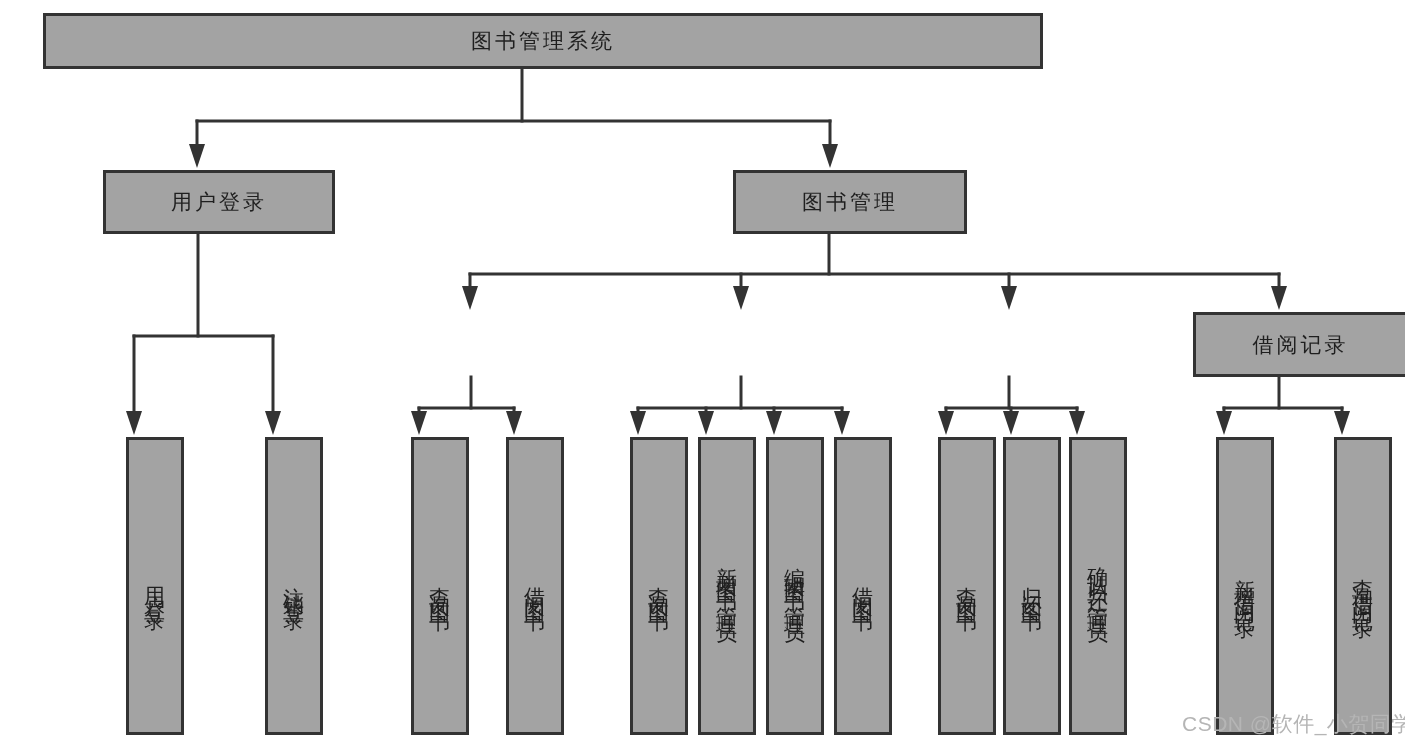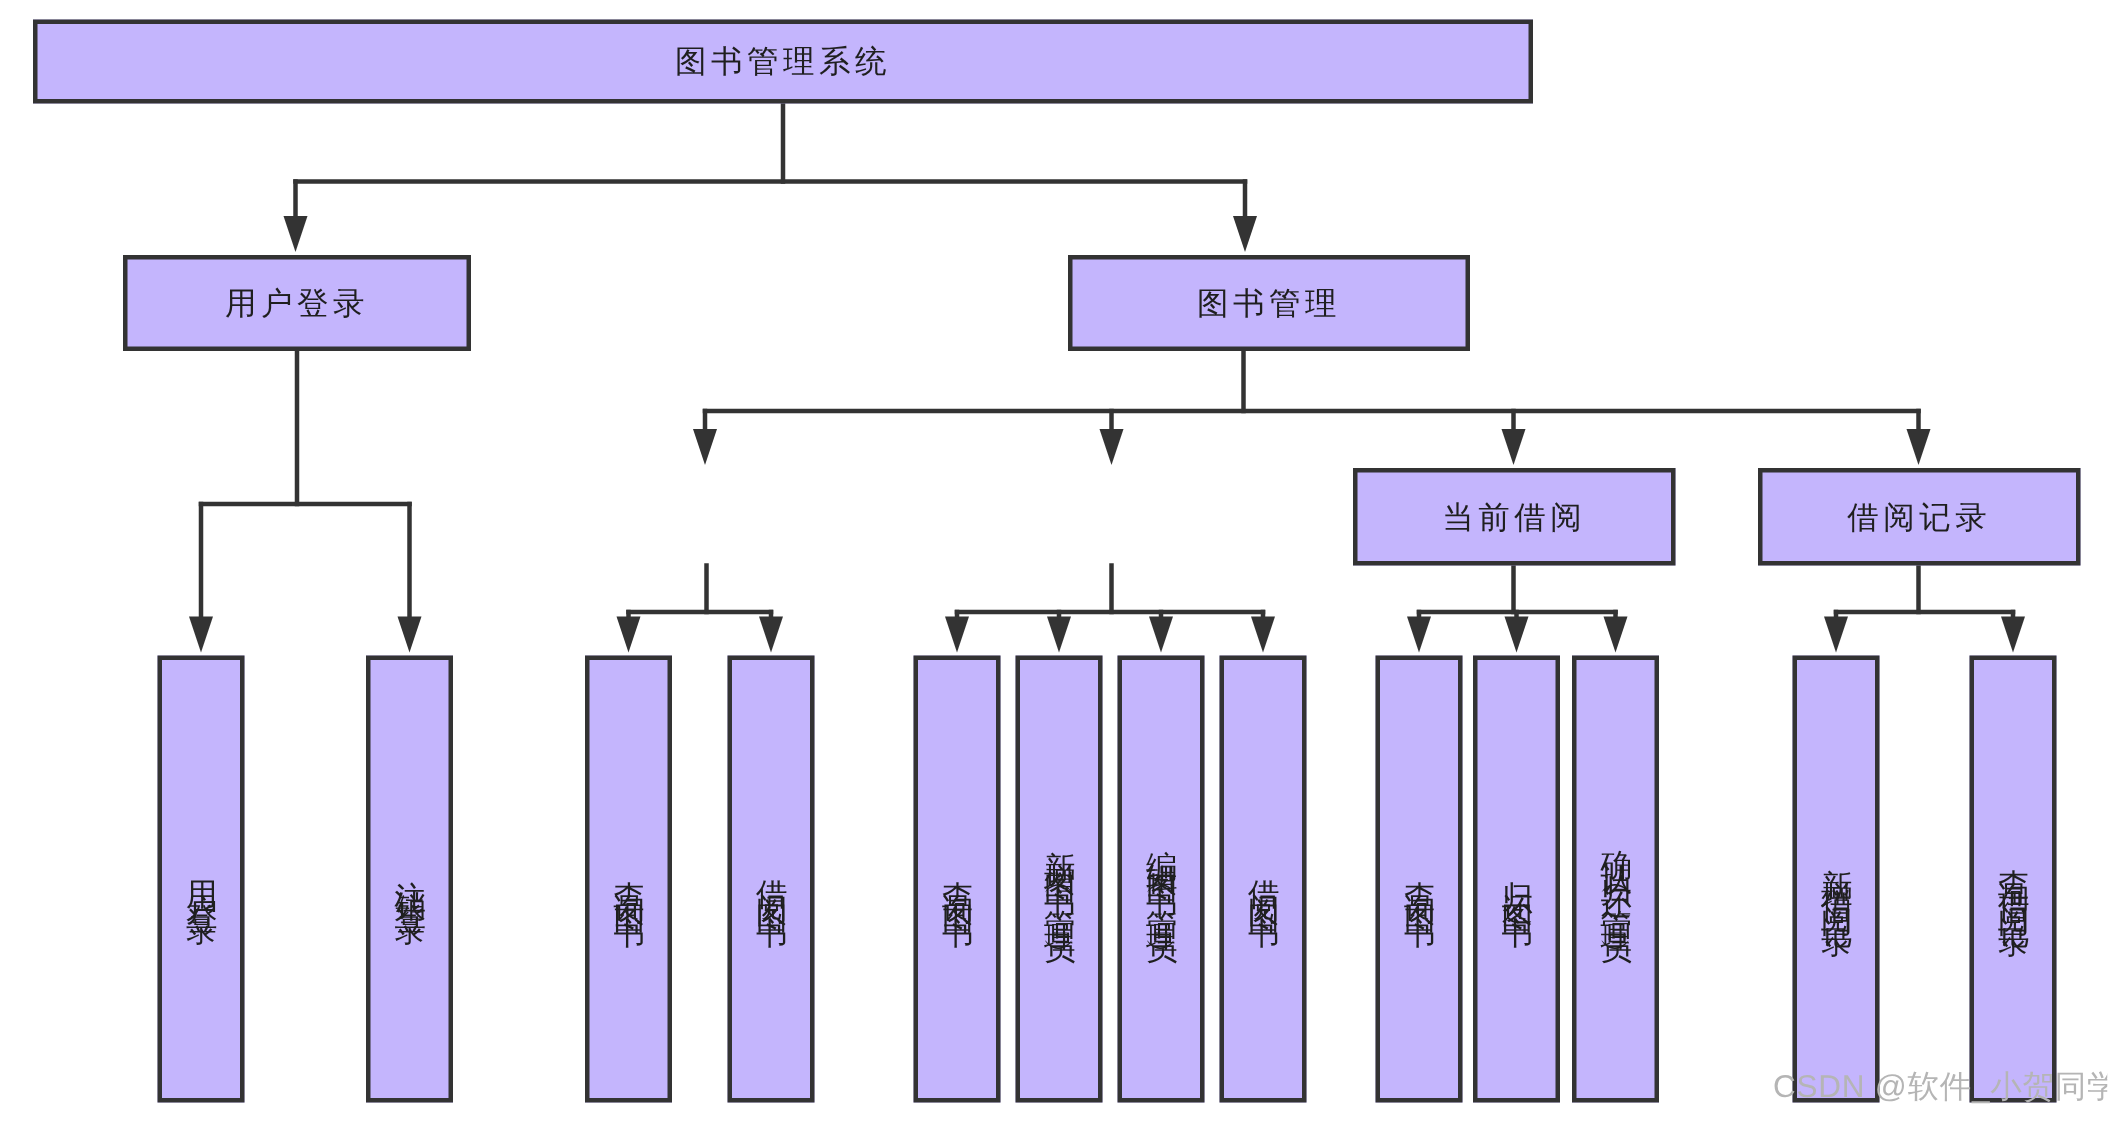--- a/index.html
+++ b/index.html
@@ -13,26 +13,27 @@
   }
   #wires {
     position: absolute;
     left: 0; top: 0;
     width: 1405px; height: 747px;
     pointer-events: none;
   }
   .node {
     position: absolute;
     box-sizing: border-box;
-    background: #c4b5fd;
+    background: #a3a3a3;
     border: 3px solid #333333;
     color: #1f1f1f;
     display: flex;
     align-items: center;
     justify-content: center;
+    margin-left: 21px;
   }
   .hbox {
     font-size: 21px;
     letter-spacing: 3px;
     white-space: nowrap;
   }
   .vbox {
     width: 58px;
     height: 298px;
     top: 437px;
@@ -127,27 +128,24 @@
     </g>
   </svg>
 
   <div class="node hbox" style="left:22px; top:13px; width:1000px; height:56px;">
     <span>图书管理系统</span>
   </div>
 
   <div class="node hbox" style="left:82px; top:170px; width:232px; height:64px;">
     <span>用户登录</span>
   </div>
-  <div class="node hbox" style="left:712px; top:170px; width:268px; height:64px;">
+  <div class="node hbox" style="left:712px; top:170px; width:234px; height:64px;">
     <span>图书管理</span>
   </div>
 
-  <div class="node hbox" style="left:902px; top:312px; width:215px; height:65px;">
-    <span>当前借阅</span>
-  </div>
   <div class="node hbox" style="left:1172px; top:312px; width:215px; height:65px;">
     <span>借阅记录</span>
   </div>
 
   <div class="node vbox" style="left:105px;">
     <span class="vtext">用户登录</span>
   </div>
   <div class="node vbox" style="left:244px;">
     <span class="vtext">注销登录</span>
   </div>

